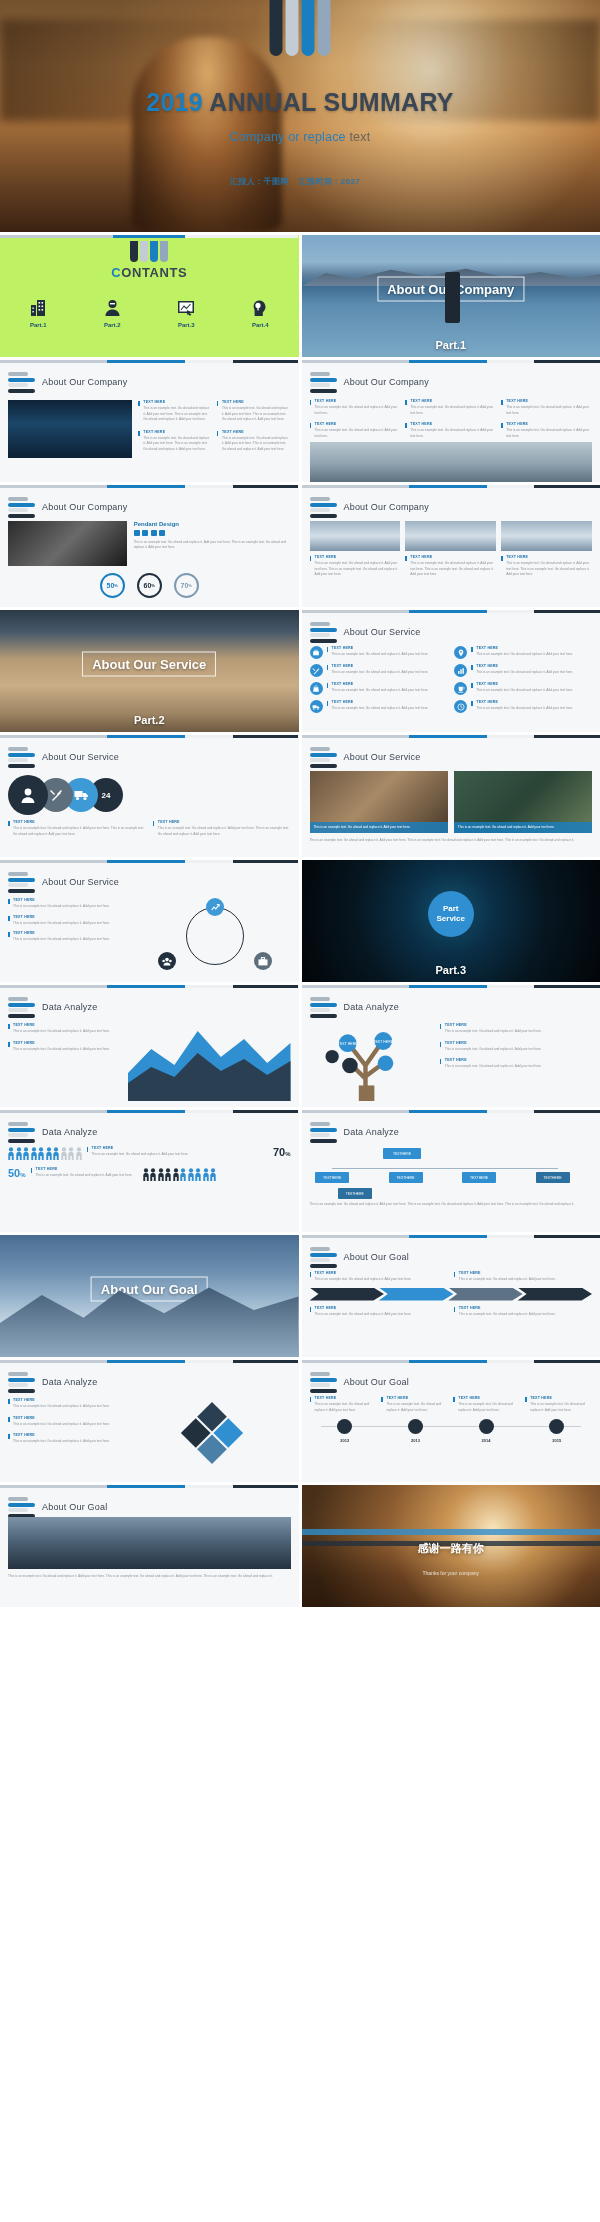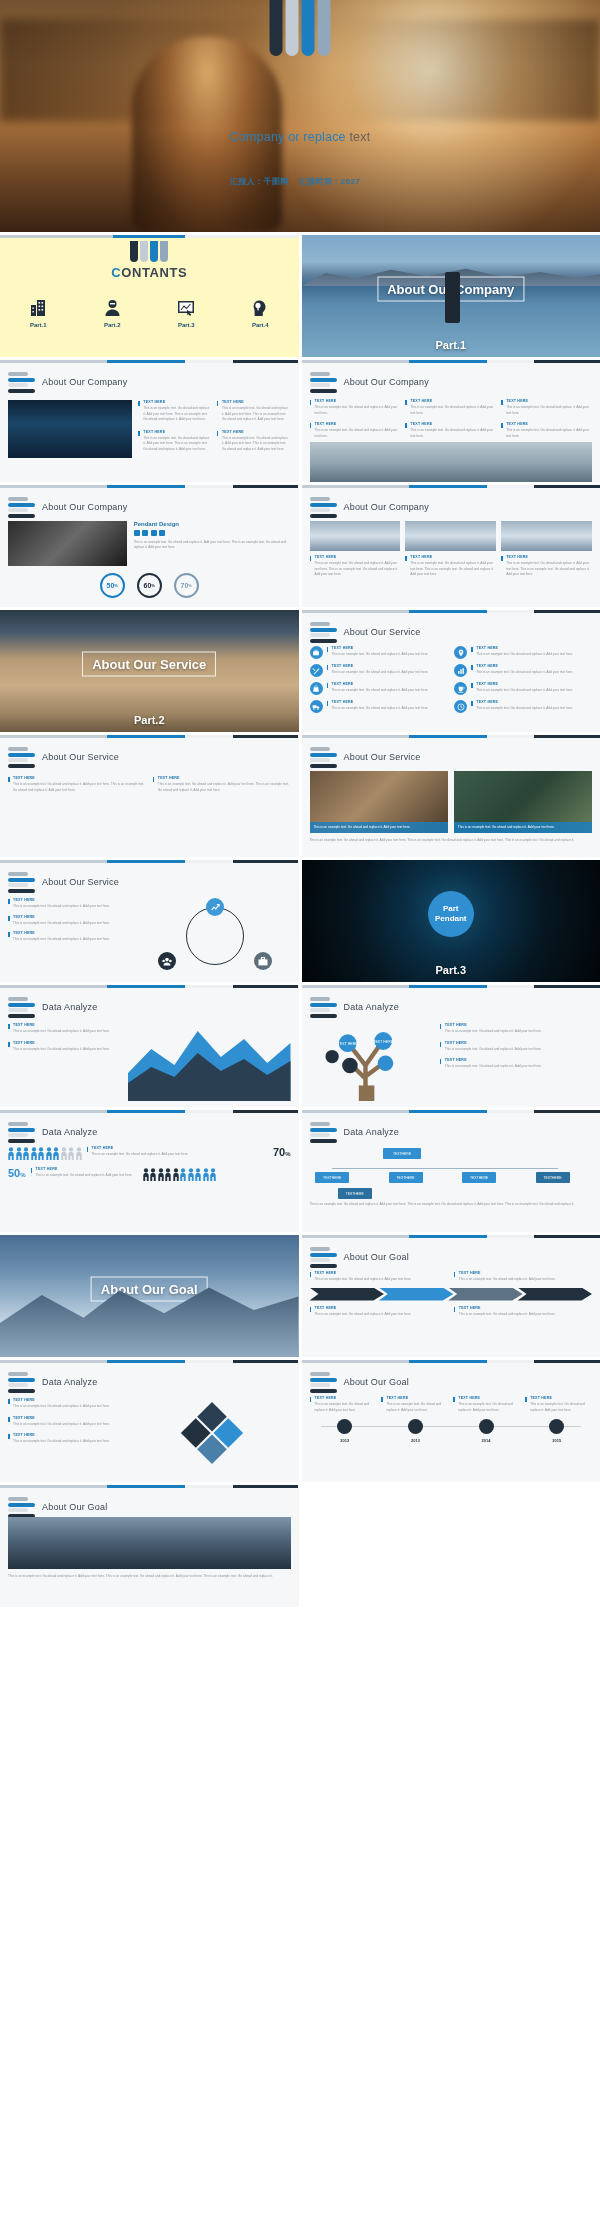--- a/index.html
+++ b/index.html
@@ -60,21 +60,21 @@
   .topstrip { position: absolute; left: 0; top: 0; width: 100%; height: 2.5px; display: flex; }
   .topstrip i { display: block; height: 100%; }
   .hdr { position: absolute; left: 8px; top: 12px; display: flex; align-items: center; gap: 7px; }
   .hdr-bars { display: flex; flex-direction: column; gap: 1.5px; }
   .hdr-bars i { display: block; width: 24px; height: 4px; border-radius: 2px; }
   .hdr-bars i.w1 { width: 20px; }
   .hdr-bars i.w2 { width: 27px; }
   .hdr-title { font-size: 9px; color: #3c4654; letter-spacing: .2px; }
 
   
-  .contants { height: 122px; background: #fef9c3; }
+  .contants { height: 122px; background: #bef264; }
   .ct-logo { position: absolute; left: 50%; top: 6px; transform: translateX(-50%); display: flex; gap: 2px; }
   .ct-logo i { width: 8px; height: 21px; border-radius: 0 0 4px 4px; display: block; }
   .ct-word { position: absolute; left: 50%; top: 30px; transform: translateX(-50%); font-size: 13px; font-weight: bold; color: #3c4654; letter-spacing: .6px; }
   .ct-word b { color: #1a7fc1; font-weight: bold; }
   .ct-items { position: absolute; left: 0; right: 0; top: 62px; display: flex; justify-content: center; gap: 34px; }
   .ct-item { width: 40px; text-align: center; }
   .ct-ico { height: 22px; display: flex; align-items: center; justify-content: center; color: #23313f; }
   .ct-lbl { font-size: 6px; font-weight: bold; color: #1d4e73; margin-top: 3px; }
 
   
@@ -148,20 +148,23 @@
   <div class="slide full cover">
     <div class="cover-bg"></div>
     <div class="cover-trees"></div>
     <div class="cover-figure"></div>
     <div class="logo-bars">
       <i style="background:#22303d"></i>
         <i style="background:#c3ccd4"></i>
         <i style="background:#1a7fc1"></i>
         <i style="background:#92a7bb"></i>
     </div>
+    <div class="cover-title">
+      <span class="yr">2019</span><span class="rest"> ANNUAL SUMMARY</span>
+    </div>
     <div class="cover-sub">
       <span class="b">Company or replace</span><span class="g"> text</span>
     </div>
     <div class="cover-meta">
       <span>汇报人：千图网</span><span>汇报时间：2027</span>
     </div>
   </div>
 
   <div class="row">
     <div class="slide half contants">
@@ -569,20 +572,44 @@
       <div class="hdr">
         <div class="hdr-bars">
             <i class="w1" style="background:#aab6c0"></i>
             <i class="w2" style="background:#1a7fc1"></i>
             <i class="w1" style="background:#dde2e6"></i>
             <i class="w2" style="background:#22303d"></i>
           </div>
         <div class="hdr-title">About Our Service</div>
       </div>
       <div class="body-area">
+        <div style="display:flex;align-items:center;margin-top:4px">
+          <div class="circ" style="width:40px;height:40px;background:#22303d;z-index:4">
+            <svg width="18" height="18" viewBox="0 0 18 18">
+                <circle cx="9" cy="6" r="3.4" fill="#fff"></circle>
+                <path d="M2.6 17c0-3.6 2.9-5.8 6.4-5.8s6.4 2.2 6.4 5.8z" fill="#fff"></path>
+              </svg>
+          </div>
+          <div class="circ" style="width:34px;height:34px;background:#5d6e7d;margin-left:-9px;z-index:3">
+            <svg width="14" height="14" viewBox="0 0 14 14">
+                <path d="M2 2l4 4-1 1-4-4z" fill="#fff"></path>
+                <path d="M12 2l-4 4 1 1 4-4z" fill="#fff"></path>
+                <path d="M3 12l8-8 1 1-8 8z" fill="#fff"></path>
+              </svg>
+          </div>
+          <div class="circ" style="width:34px;height:34px;background:#3e9ad6;margin-left:-9px;z-index:2">
+            <svg width="15" height="12" viewBox="0 0 15 12">
+                <rect x="0.5" y="2" width="8" height="6" fill="#fff"></rect>
+                <path d="M8.5 4h3l2.5 2.5V8h-5.5z" fill="#fff"></path>
+                <circle cx="3.5" cy="9.5" r="1.6" fill="#fff"></circle>
+                <circle cx="11" cy="9.5" r="1.6" fill="#fff"></circle>
+              </svg>
+          </div>
+          <div class="circ" style="width:34px;height:34px;background:#22303d;margin-left:-9px;z-index:1;font-size:8px">24</div>
+        </div>
         <div style="display:flex;gap:7px;margin-top:5px">
           <div class="tblk" style="flex:1">
               <div class="th">TEXT HERE</div>
               <div class="tb">This is an example text. Go ahead and replace it. Add your text here. This is an example text. Go ahead and replace it. Add your text here.</div>
             </div>
           <div class="tblk" style="flex:1">
               <div class="th">TEXT HERE</div>
               <div class="tb">This is an example text. Go ahead and replace it. Add your text here. This is an example text. Go ahead and replace it. Add your text here.</div>
             </div>
         </div>
@@ -675,21 +702,21 @@
                 </svg>
             </div>
           </div>
         </div>
       </div>
     </div>
 
     <div class="slide half sect bg-dark">
       <div style="position:absolute;left:50%;top:44%;transform:translate(-50%,-50%);width:46px;height:46px;border-radius:50%;background:#2f8fd0;display:flex;flex-direction:column;align-items:center;justify-content:center;color:#fff;font-size:8px;font-weight:bold;line-height:1.15">
         <span>Part</span>
-        <span>Pendant</span>
+        <span>Service</span>
       </div>
       <div class="sect-part">Part.3</div>
     </div>
   </div>
 
   <div class="row">
     <div class="slide half content">
       <div class="topstrip">
           <i style="width:36%;background:#c3ccd4"></i>
           <i style="width:26%;background:#1a7fc1"></i>
@@ -1095,15 +1122,21 @@
             <i class="w2" style="background:#22303d"></i>
           </div>
         <div class="hdr-title">About Our Goal</div>
       </div>
       <div class="body-area" style="top:32px">
         <div class="ph city" style="height:52px"></div>
         <div class="tb" style="margin-top:5px;font-size:3.2px;color:#8d949c">This is an example text. Go ahead and replace it. Add your text here. This is an example text. Go ahead and replace it. Add your text here. This is an example text. Go ahead and replace it.</div>
       </div>
     </div>
 
+    <div class="slide half sect bg-sunset2">
+      <div style="position:absolute;left:0;right:0;top:36%;height:6px;background:rgba(47,143,208,.8)"></div>
+      <div style="position:absolute;left:0;right:0;top:46%;height:5px;background:rgba(34,48,61,.8)"></div>
+      <div class="endtitle">感谢一路有你</div>
+      <div class="endsub">Thanks for your company</div>
+    </div>
   </div>
 
 </div>
 
 </body></html>

